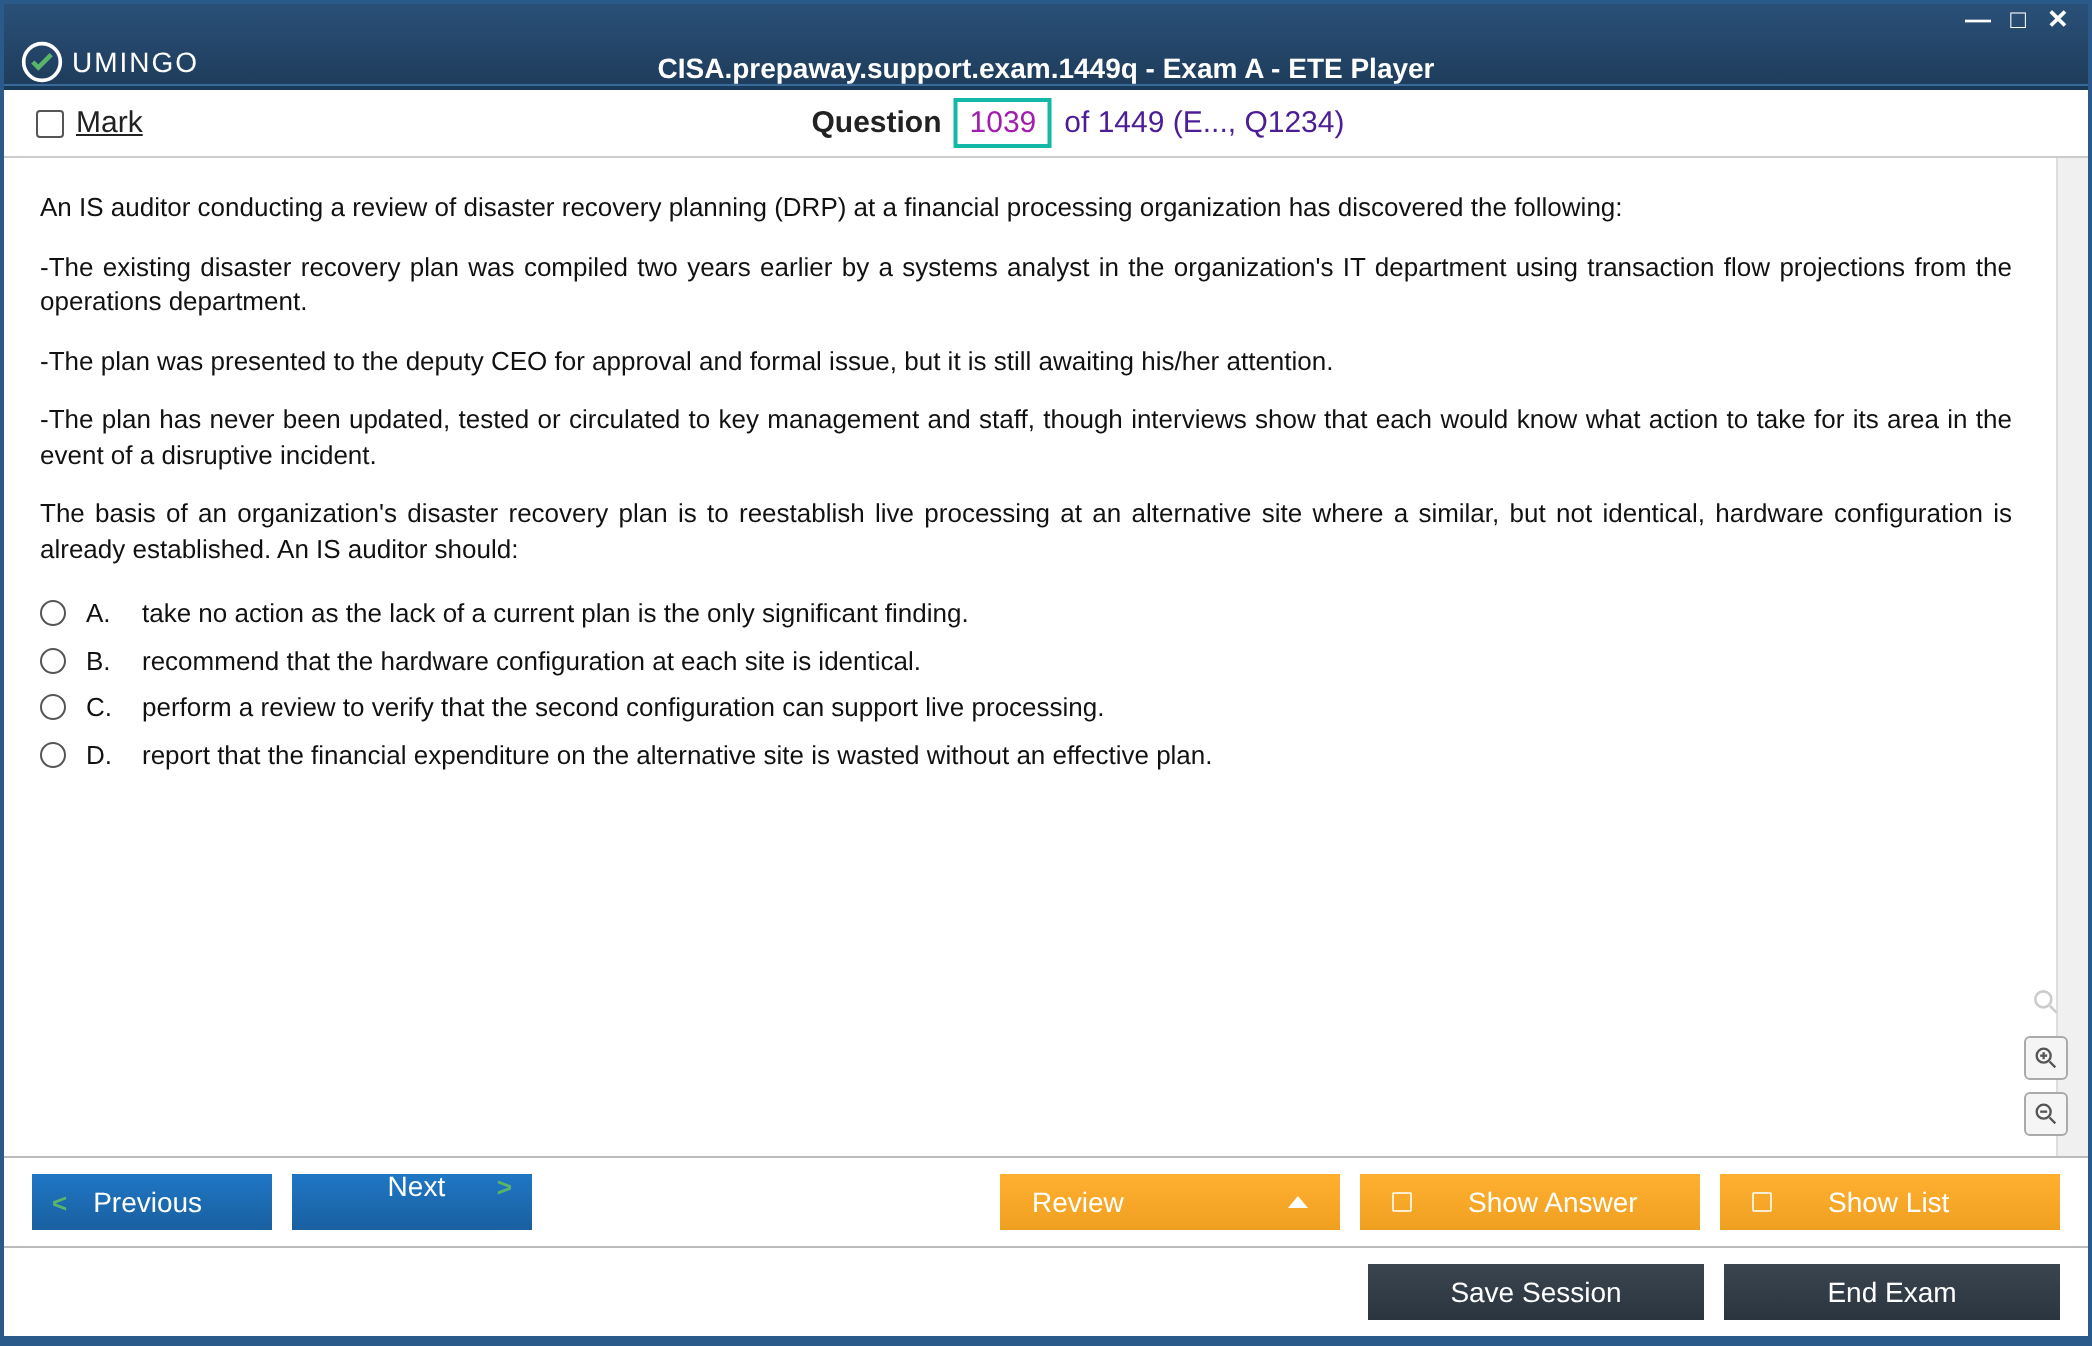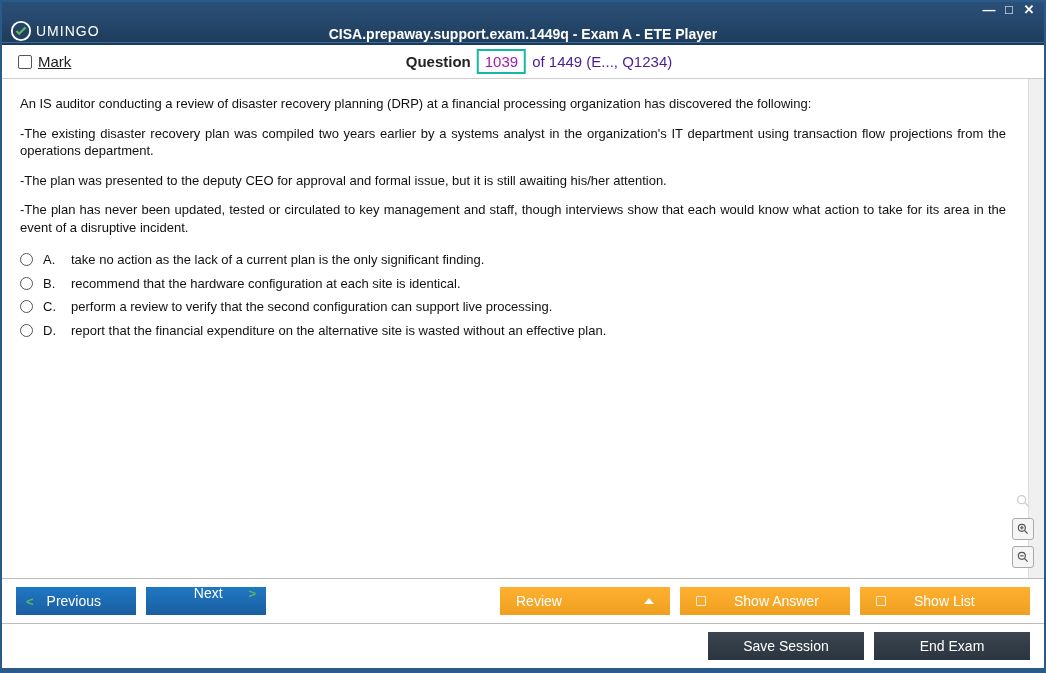--- a/index.html
+++ b/index.html
@@ -215,21 +215,21 @@
   .spacer { flex: 1; }
   .bottom-bar {
     border-top: 1px solid #bbb;
     padding: 8px 14px;
     display: flex;
     gap: 10px;
     justify-content: flex-end;
   }
   .btn-dark {
     background: linear-gradient(to bottom, #3a4550, #2a3540);
-    width: 156px;
+    width: 168px;
     height: 28px;
     display: flex;
     align-items: center;
     justify-content: center;
     color: #fff;
     font-size: 14px;
     cursor: pointer;
   }
   .footer-line {
     height: 3px;
@@ -277,20 +277,21 @@
   </div>
 </div>
 
 <div class="content-area">
   <div class="scrollbar-mock"></div>
   <div style="padding-right:20px;">
     <p>An IS auditor conducting a review of disaster recovery planning (DRP) at a financial processing organization has discovered the following:</p>
     <p>-The existing disaster recovery plan was compiled two years earlier by a systems analyst in the organization's IT department using transaction flow projections from the operations department.</p>
     <p>-The plan was presented to the deputy CEO for approval and formal issue, but it is still awaiting his/her attention.</p>
     <p>-The plan has never been updated, tested or circulated to key management and staff, though interviews show that each would know what action to take for its area in the event of a disruptive incident.</p>
+    <p>The basis of an organization's disaster recovery plan is to reestablish live processing at an alternative site where a similar, but not identical, hardware configuration is already established. An IS auditor should:</p>
     <div class="options">
       <div class="option-row">
         <div class="radio"></div>
         <span class="opt-letter">A.</span>
         <span>take no action as the lack of a current plan is the only significant finding.</span>
       </div>
       <div class="option-row">
         <div class="radio"></div>
         <span class="opt-letter">B.</span>
         <span>recommend that the hardware configuration at each site is identical.</span>

